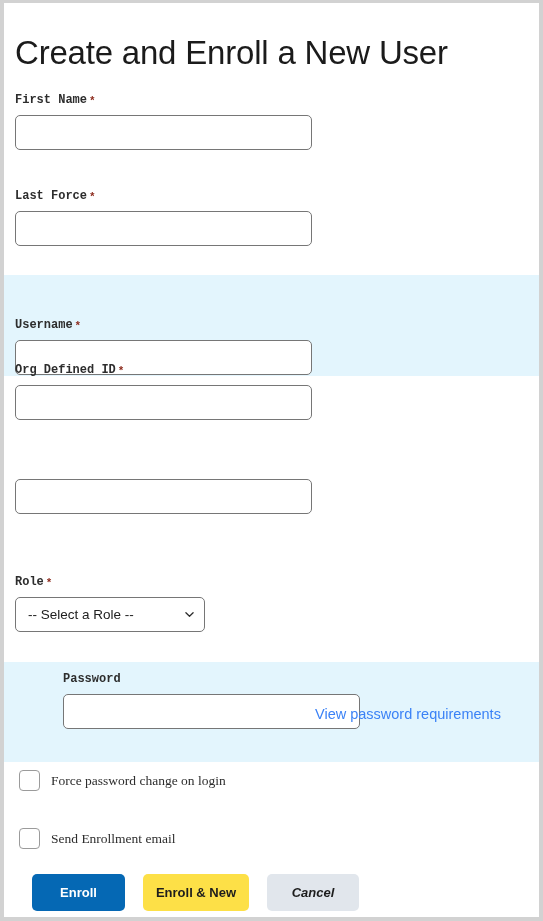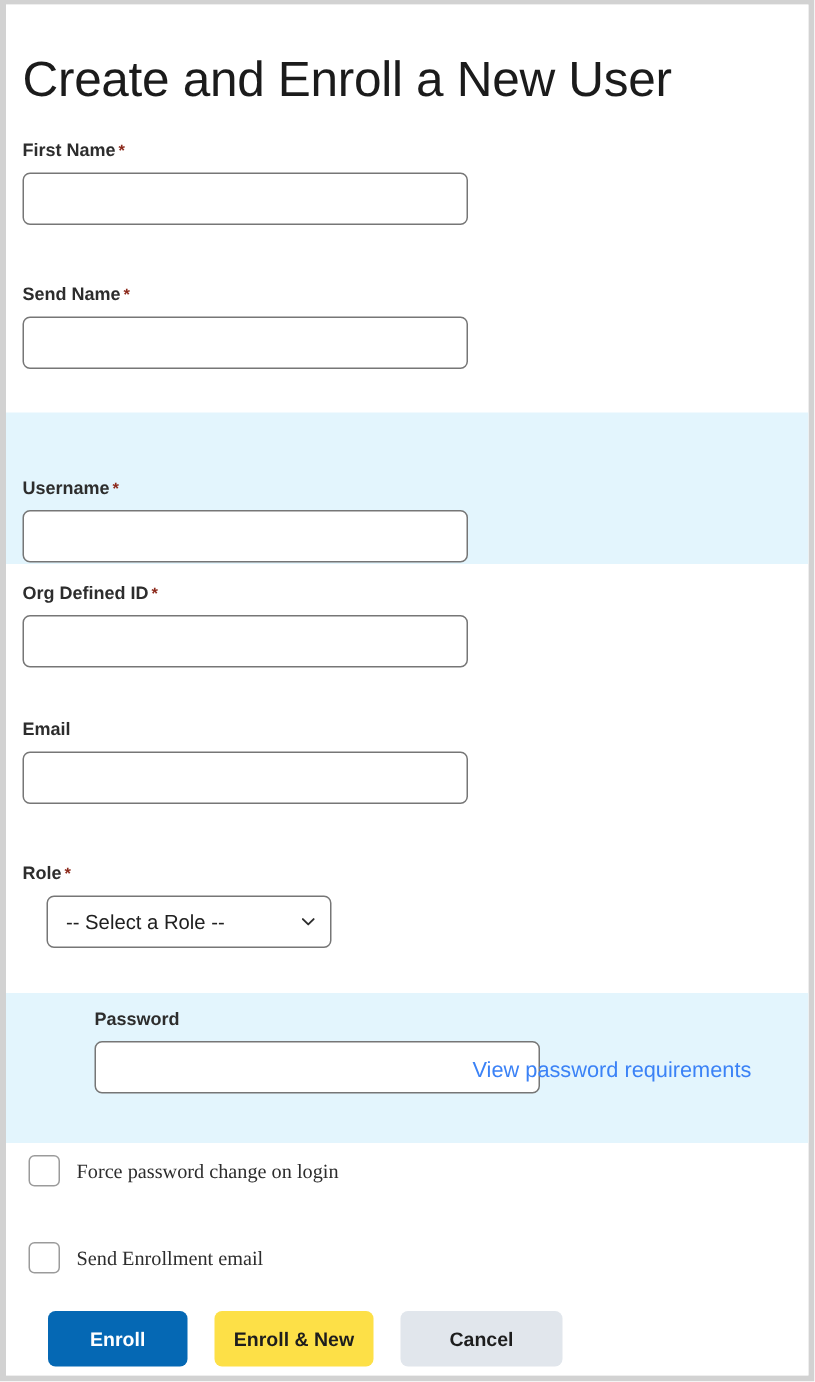--- a/index.html
+++ b/index.html
@@ -55,20 +55,21 @@
     position: absolute;
     left: 11px;
   }
   .field-label {
     font-size: 12px;
     font-weight: bold;
     color: #2d2d2d;
     line-height: 14px;
     margin: 0 0 8px 0;
     white-space: nowrap;
+    font-family: Liberation Mono, monospace;
   }
   .req {
     color: #8c2a1c;
     font-size: 11px;
     font-weight: bold;
     margin-left: 2px;
     vertical-align: top;
     position: relative;
     top: 1px;
   }
@@ -84,32 +85,31 @@
     font-size: 13px;
     color: #202020;
     padding: 0 8px;
     outline: none;
   }
 
   
   #grp-first-name { top: 90px; }
   #grp-last-name  { top: 186px; }
   #grp-username   { top: 283px; margin-top: 32px; }
-  #grp-orgid      { top: 385px; }
+  #grp-orgid      { top: 360px; }
   #grp-email      { top: 476px; }
   #grp-role       { top: 572px; }
   #grp-password   { top: 669px; margin-left: 48px; }
 
   
   .select-wrap {
     position: relative;
     display: inline-block;
     width: 190px;
     height: 35px;
-    margin-left: 16px;
   }
   .select-box {
     box-sizing: border-box;
     width: 190px;
     height: 35px;
     border: 1px solid #767676;
     border-radius: 5px;
     background: #ffffff;
     font-family: "Liberation Sans", sans-serif;
     font-size: 13.5px;
@@ -200,58 +200,58 @@
     color: #ffffff;
     margin-right: 18px;
   }
   #btn-enroll-new {
     width: 106px;
     background: #fde047;
     color: #1d1d1d;
     margin-right: 18px;
   }
   #btn-cancel {
-    width: 108px;
+    width: 92px;
     background: #e1e6ec;
     color: #1d1d1d;
+    font-style: italic;
   }
 </style>
 </head>
 <body>
 
 <div class="page">
   <div class="inner">
 
     <div class="hl-band" id="band-username"></div>
     <div class="hl-band" id="band-password"></div>
 
     <h1 class="page-title">Create and Enroll a New User</h1>
 
     <div class="field" id="grp-first-name">
       <div class="field-label"><span>First Name</span><span class="req">*</span></div>
       <input class="text-input" type="text" id="inp-first-name" placeholder="" style="">
     </div>
 
     <div class="field" id="grp-last-name">
-      <div class="field-label"><span>Send Name</span><span class="req">*</span></div>
+      <div class="field-label"><span>Last Force</span><span class="req">*</span></div>
       <input class="text-input" type="text" id="inp-last-name" placeholder="" style="">
     </div>
 
     <div class="field" id="grp-username">
       <div class="field-label"><span>Username</span><span class="req">*</span></div>
       <input class="text-input" type="text" id="inp-username" placeholder="" style="">
     </div>
 
     <div class="field" id="grp-orgid">
       <div class="field-label"><span>Org Defined ID</span><span class="req">*</span></div>
       <input class="text-input" type="text" id="inp-orgid" placeholder="" style="">
     </div>
 
     <div class="field" id="grp-email">
-      <div class="field-label"><span>Email</span></div>
       <input class="text-input" type="text" id="inp-email" placeholder="" style="">
     </div>
 
     <div class="field" id="grp-role">
       <div class="field-label"><span>Role</span><span class="req">*</span></div>
       <div class="select-wrap">
         <div class="select-box">
             <span>-- Select a Role --</span>
           </div>
         <span class="chev">

